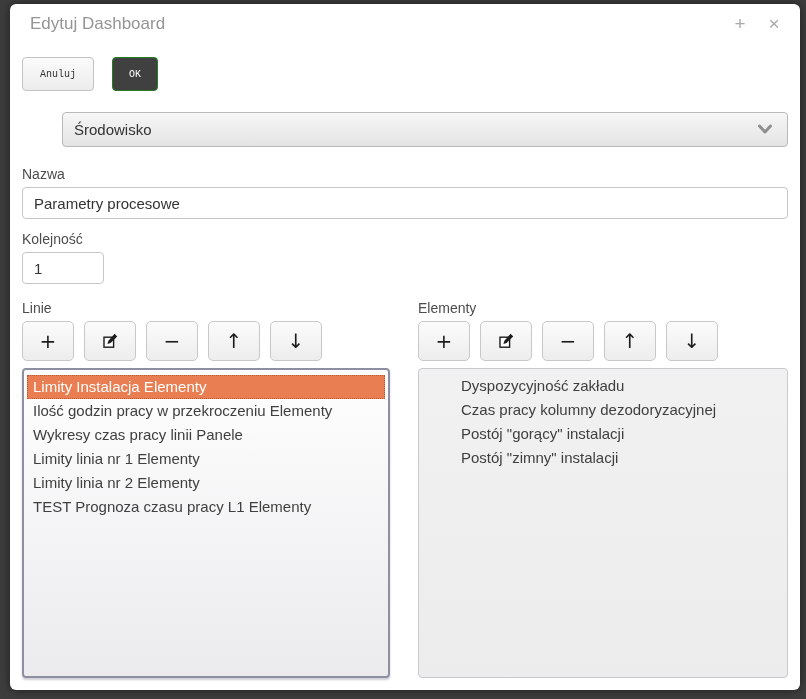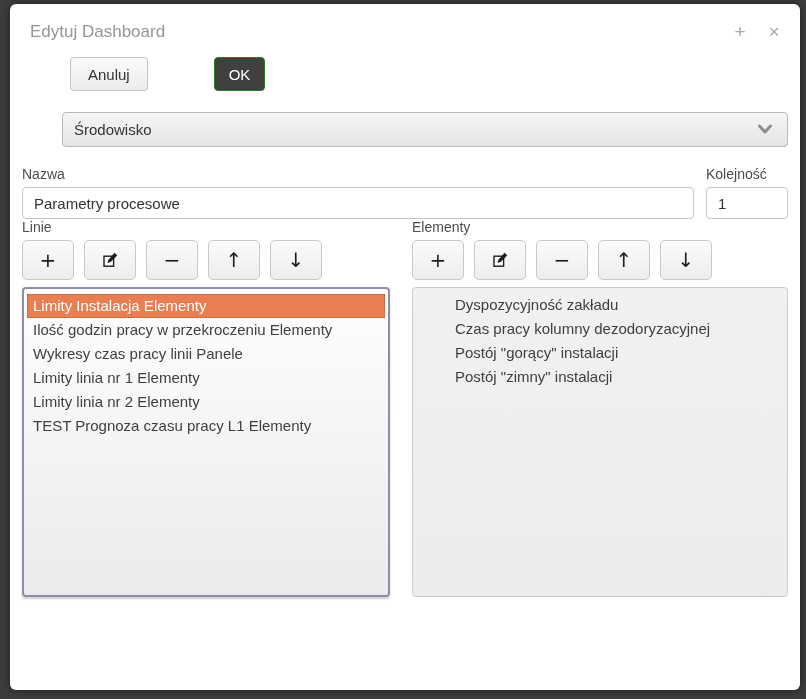--- a/index.html
+++ b/index.html
@@ -14,21 +14,21 @@
     position: absolute;
     left: 10px; top: 4px;
     width: 790px; height: 686px;
     background: #ffffff;
     border-radius: 6px;
     box-shadow: 0 0 10px rgba(0,0,0,.5);
     padding: 10px 12px 12px 12px;
   }
   
   .titlebar {
-    display: flex; align-items: flex-end;
+    display: flex; align-items: flex-start;
     height: 28px;
     padding: 0 4px 0 8px;
   }
   .title {
     font-size: 17px;
     color: #959595;
     flex: 1;
   }
   .win-controls { display: flex; gap: 14px; }
   .win-btn {
@@ -42,25 +42,24 @@
   }
   
   .actions { margin-top: 15px; display: flex; gap: 18px; }
   .btn {
     min-width: 46px;
     height: 34px;
     padding: 0 17px;
     border: 1px solid #c3c3c3;
     border-radius: 4px;
     background: linear-gradient(180deg, #fbfbfb, #ececec);
-    font-size: 15px;
+    font-size: 10px;
     color: #333;
     cursor: pointer;
-    font-family: Liberation Sans, sans-serif;
-    margin-left: 48px;
+    font-family: Liberation Mono, monospace;
   }
   .btn.ok {
     background: #404040;
     border-color: #237d23;
     color: #fff;
     padding: 0 14px;
     text-align: center;
   }
   
   .field-label {
@@ -74,37 +73,37 @@
     height: 35px;
     border: 1px solid #b9b9b9;
     border-radius: 4px;
     background: linear-gradient(180deg, #f6f6f6, #e4e4e4);
     display: flex; align-items: center;
     padding: 0 14px 0 11px;
     cursor: pointer;
     margin-left: 40px;
   }
   .select .sel-text { flex: 1; font-size: 15px; color: #333; }
-  .name-row { margin-top: 19px; display: flex; gap: 12px; }
+  .name-row { margin-top: 19px; display: flex; gap: 12px; flex-direction: column; }
   .name-col { flex: 1; }
   .order-col { width: 82px; }
   .text-input {
     width: 100%;
     height: 32px;
     border: 1px solid #c6c6c6;
     border-radius: 4px;
     background: #fff;
     padding: 0 11px;
     font-size: 15px;
     color: #333;
     font-family: inherit;
     outline: none;
   }
   
-  .lists-row { display: flex; gap: 22px; }
+  .lists-row { margin-top: 16px; display: flex; gap: 28px; }
   .list-col-left  { width: 368px; }
   .list-col-right { flex: 1; }
   .toolbar { display: flex; gap: 10px; margin-top: 5px; }
   .tool-btn {
     width: 52px; height: 40px;
     border: 1px solid #c8c8c8;
     border-radius: 5px;
     background: linear-gradient(180deg, #fbfbfb, #ededed);
     font-size: 20px;
     color: #1d1d1d;

